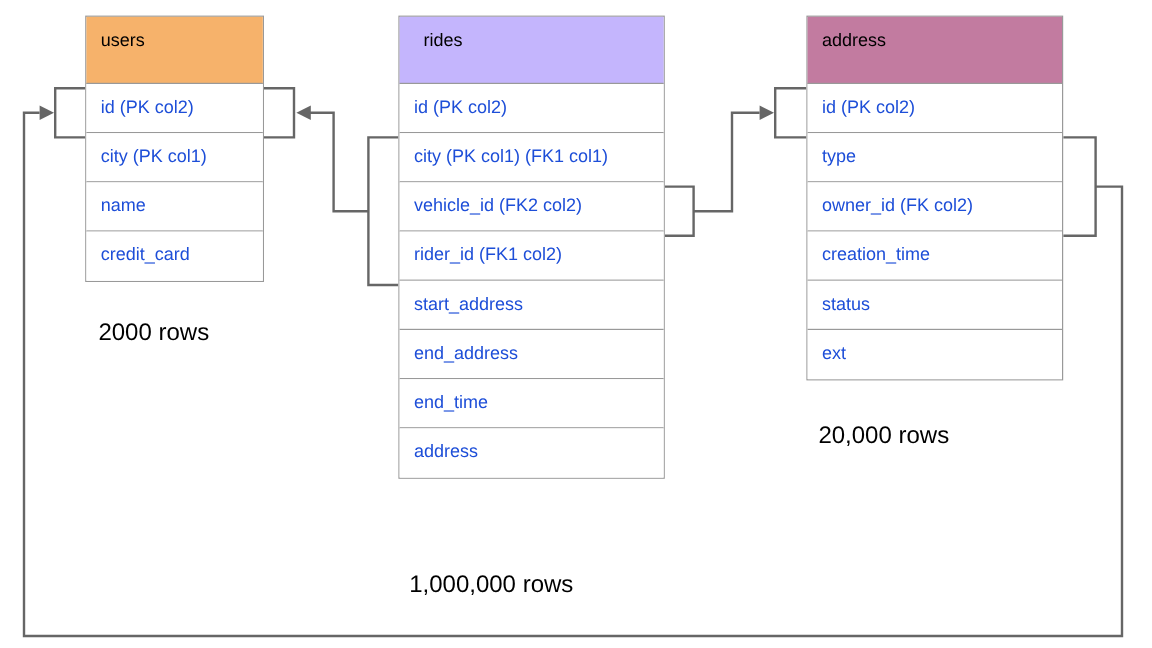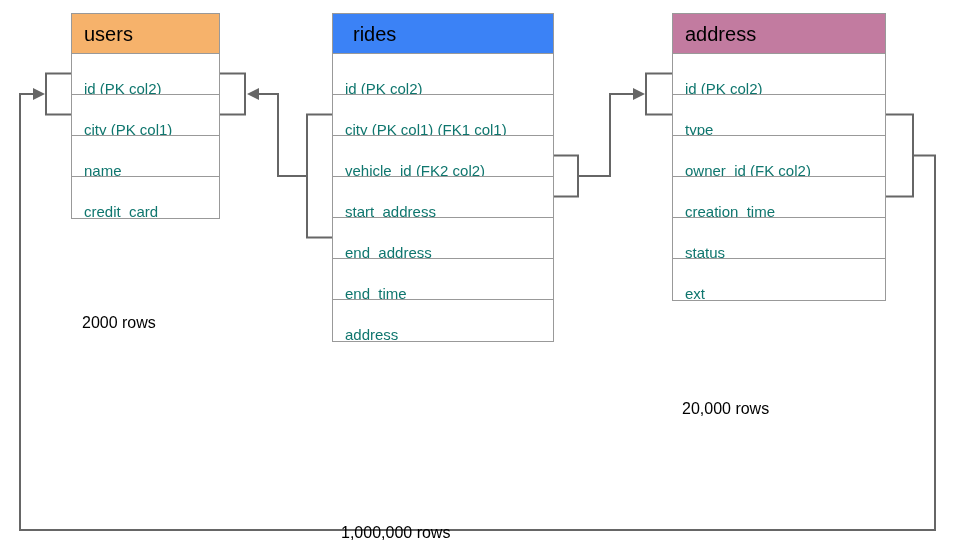--- a/index.html
+++ b/index.html
@@ -31,51 +31,50 @@
     fill: var(--line, #666666);
     stroke: none;
   }
   .db-table {
     position: absolute;
     background: #ffffff;
     border: 1px solid var(--table-border, #999999);
     box-sizing: border-box;
   }
   .db-table .header {
-    height: 40px;
+    height: 56px;
     line-height: 40px;
     padding: 0 12px;
-    font-size: 20px;
+    font-size: 15px;
     color: #000000;
     border-bottom: 1px solid var(--table-border, #999999);
     box-sizing: border-box;
     white-space: nowrap;
     overflow: hidden;
   }
   .db-table .row {
     height: 41px;
     line-height: 40px;
-    padding: 15px 12px;
+    padding: 0 12px;
     font-size: 15px;
-    color: #0f766e;
+    color: #1d4ed8;
     border-bottom: 1px solid var(--table-border, #999999);
     box-sizing: border-box;
     background: #ffffff;
     white-space: nowrap;
     overflow: hidden;
   }
   .db-table .row:last-child {
     border-bottom: none;
   }
   .caption {
     position: absolute;
-    font-size: 16px;
+    font-size: 20px;
     color: #000000;
     white-space: nowrap;
-    margin-top: 48px;
   }
 </style>
 </head>
 <body>
 
 <div class="canvas">
 
   <svg class="connectors" viewBox="0 0 960 540" xmlns="http://www.w3.org/2000/svg">
 
     <g>
@@ -103,24 +102,25 @@
   <div class="db-table" style="left:71px; top:13px; width:149px;">
     <div class="header" style="background-color: rgb(246, 178, 107);">users</div>
     <div class="row">id (PK col2)</div>
     <div class="row">city (PK col1)</div>
     <div class="row">name</div>
     <div class="row">credit_card</div>
   </div>
   <div class="caption" style="left:82px; top:266px;">2000 rows</div>
 
   <div class="db-table" style="left:332px; top:13px; width:222px;">
-    <div class="header" style="background-color: #3b82f6; padding-left: 20px;">rides</div>
+    <div class="header" style="background-color: #c4b5fd; padding-left: 20px;">rides</div>
     <div class="row">id (PK col2)</div>
     <div class="row">city (PK col1) (FK1 col1)</div>
     <div class="row">vehicle_id (FK2 col2)</div>
+    <div class="row">rider_id (FK1 col2)</div>
     <div class="row">start_address</div>
     <div class="row">end_address</div>
     <div class="row">end_time</div>
     <div class="row">address</div>
   </div>
   <div class="caption" style="left:341px; top:476px;">1,000,000 rows</div>
 
   <div class="db-table" style="left:672px; top:13px; width:214px;">
     <div class="header" style="background-color: rgb(194, 123, 160);">address</div>
     <div class="row">id (PK col2)</div>

